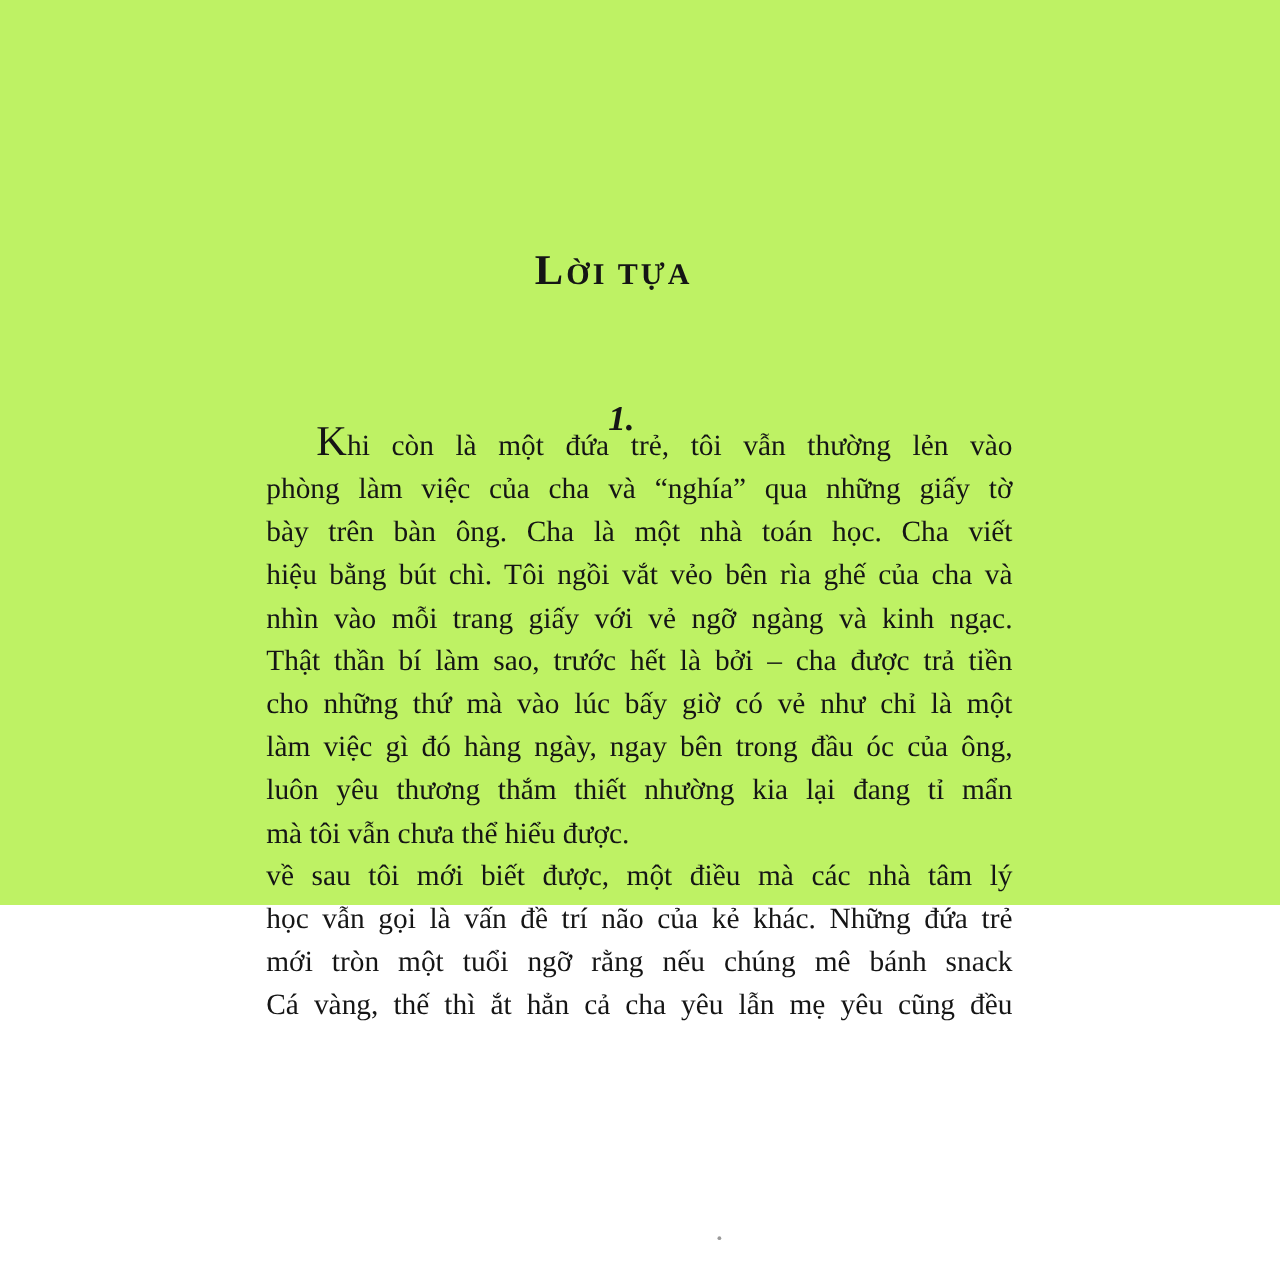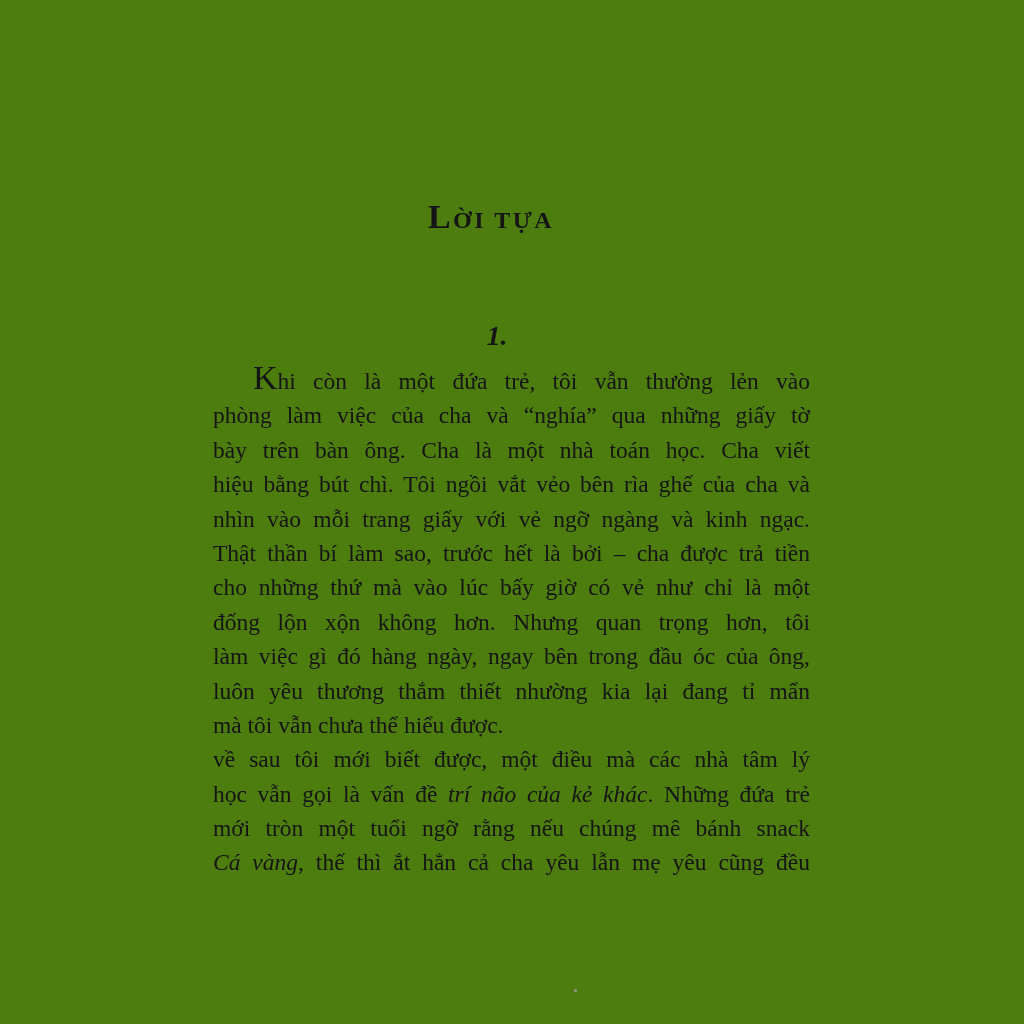--- a/index.html
+++ b/index.html
@@ -10,22 +10,22 @@
     width: 1024px;
     height: 1024px;
     background: #ffffff;
     font-family: "Liberation Serif", "DejaVu Serif", serif;
     color: #151515;
     overflow: hidden;
   }
   .page {
     position: relative;
     width: 1024px;
-    height: 1024px;
-    background: #4d7c0f;
+    height: 724px;
+    background: #bef264;
   }
   
   .heading {
     position: absolute;
     top: 196px;
     left: 0;
     width: 982px;
     text-align: center;
     letter-spacing: 2.5px;
     font-size: 24px;
@@ -46,38 +46,38 @@
     text-align: center;
     font-size: 28px;
     font-style: italic;
     font-weight: 700;
     line-height: 36px;
   }
   
   .body-text {
     position: absolute;
     left: 213px;
-    top: 364px;
+    top: 340px;
     width: 597px;
     font-size: 23.5px;
   }
   .line {
     height: 34.4px;
     line-height: 34.4px;
     text-align: justify;
     text-align-last: justify;
     word-spacing: -2px;
     white-space: normal;
   }
   .line.last {
     text-align-last: left;
     word-spacing: 0;
   }
   .seg-normal { font-style: normal; }
-  .seg-italic { font-style: italic; }
+  .seg-italic { }
   .seg-lead {
     font-size: 34px;
     line-height: 0;
   }
   
   .speck {
     position: absolute;
     left: 574px;
     top: 989px;
     width: 3px;
@@ -96,21 +96,20 @@
   <div class="section-number">1.</div>
 
   <div class="body-text">
       <div class="line" style="padding-left: 40px;"><span class="seg-lead">K</span><span class="seg-normal">hi còn là một đứa trẻ, tôi vẫn thường lẻn vào</span></div>
       <div class="line"><span class="seg-normal">phòng làm việc của cha và “nghía” qua những giấy tờ</span></div>
       <div class="line"><span class="seg-normal">bày trên bàn ông. Cha là một nhà toán học. Cha viết</span></div>
       <div class="line"><span class="seg-normal">hiệu bằng bút chì. Tôi ngồi vắt vẻo bên rìa ghế của cha và</span></div>
       <div class="line"><span class="seg-normal">nhìn vào mỗi trang giấy với vẻ ngỡ ngàng và kinh ngạc.</span></div>
       <div class="line"><span class="seg-normal">Thật thần bí làm sao, trước hết là bởi – cha được trả tiền</span></div>
       <div class="line"><span class="seg-normal">cho những thứ mà vào lúc bấy giờ có vẻ như chỉ là một</span></div>
-      <div class="line"><span class="seg-normal">đống lộn xộn không hơn. Nhưng quan trọng hơn, tôi</span></div>
       <div class="line"><span class="seg-normal">làm việc gì đó hàng ngày, ngay bên trong đầu óc của ông,</span></div>
       <div class="line"><span class="seg-normal">luôn yêu thương thắm thiết nhường kia lại đang tỉ mẩn</span></div>
       <div class="line last"><span class="seg-normal">mà tôi vẫn chưa thể hiểu được.</span></div>
       <div class="line"><span class="seg-normal">về sau tôi mới biết được, một điều mà các nhà tâm lý</span></div>
       <div class="line"><span class="seg-normal">học vẫn gọi là vấn đề </span><span class="seg-italic">trí não của kẻ khác</span><span class="seg-normal">. Những đứa trẻ</span></div>
       <div class="line"><span class="seg-normal">mới tròn một tuổi ngỡ rằng nếu chúng mê bánh snack</span></div>
       <div class="line"><span class="seg-italic">Cá vàng</span><span class="seg-normal">, thế thì ắt hẳn cả cha yêu lẫn mẹ yêu cũng đều</span></div>
     </div>
 
   <div class="speck"></div>

